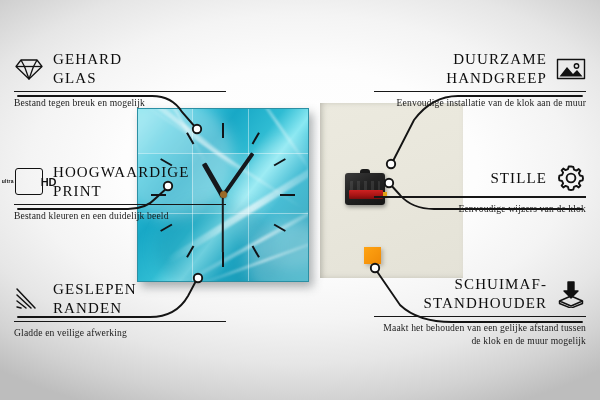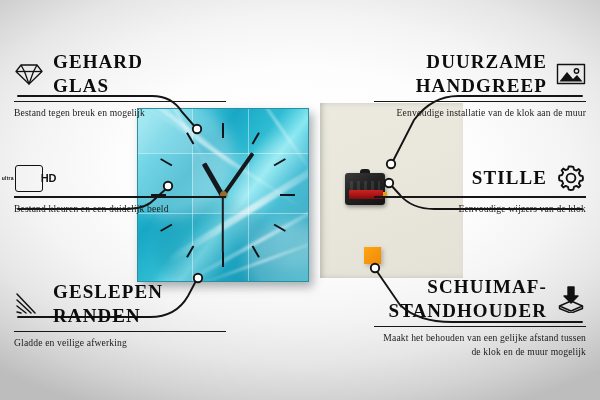--- a/index.html
+++ b/index.html
@@ -224,22 +224,22 @@
     flex: 0 0 auto;
     width: 30px;
     height: 30px;
     display: flex;
     align-items: center;
     justify-content: center;
     color: #111;
   }
   .feat-title {
     font-family: "Liberation Serif", serif;
-    font-weight: 700;
-    font-size: 19px;
+    font-weight: 400;
+    font-size: 15px;
     letter-spacing: 1.1px;
     line-height: 1.26;
     color: #0d0d0d;
     text-transform: uppercase;
   }
   .feature.right .feat-title { text-align: right; }
   .rule {
     height: 1.6px;
     background: #171717;
     margin: 3px 0 4px 0;
@@ -393,20 +393,24 @@
   </div>
 
   <div class="feature left" id="feature-hd-print">
     <div class="head">
       <span class="feat-icon">
         <span class="hd-badge">
           <span class="hd-small">ultra</span>
           <span class="hd-big">HD</span>
         </span>
       </span>
+      <span class="feat-title">
+        <span>HOOGWAARDIGE</span><br>
+        <span>PRINT</span>
+      </span>
     </div>
     <div class="rule"></div>
     <div class="feat-desc">Bestand kleuren en een duidelijk beeld</div>
   </div>
 
   <div class="feature right" id="feature-handgreep">
     <div class="head">
       <span class="feat-title">
         <span>DUURZAME</span><br>
         <span>HANDGREEP</span>

